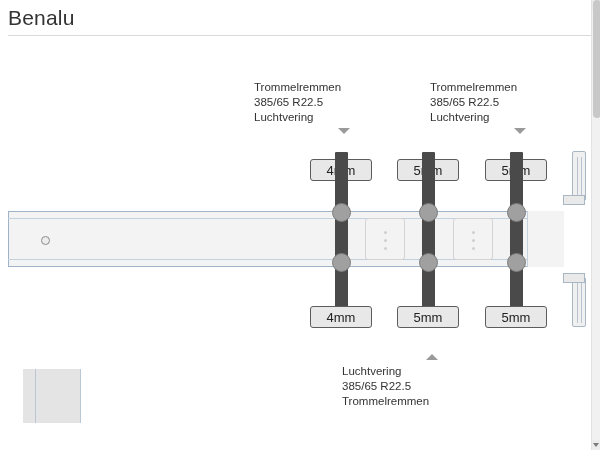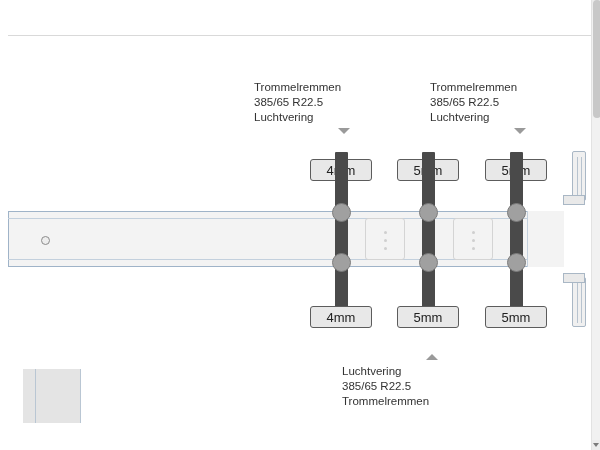--- a/index.html
+++ b/index.html
@@ -292,20 +292,21 @@
     border-left: 3.5px solid transparent;
     border-right: 3.5px solid transparent;
   }
   .scrollbar .arrow.up .tri { border-bottom: 4px solid #7a7a7a; }
   .scrollbar .arrow.down .tri { border-top: 4px solid #7a7a7a; }
 </style>
 </head>
 <body>
 
 <div class="header">
+  <div class="brand-title">Benalu</div>
   <div class="header-rule"></div>
 </div>
 
 <div class="diagram">
 
   <div class="annot" style="left:254px; top:25px;">
     <span class="line">Trommelremmen</span>
     <span class="line">385/65 R22.5</span>
     <span class="line">Luchtvering</span>
   </div>

